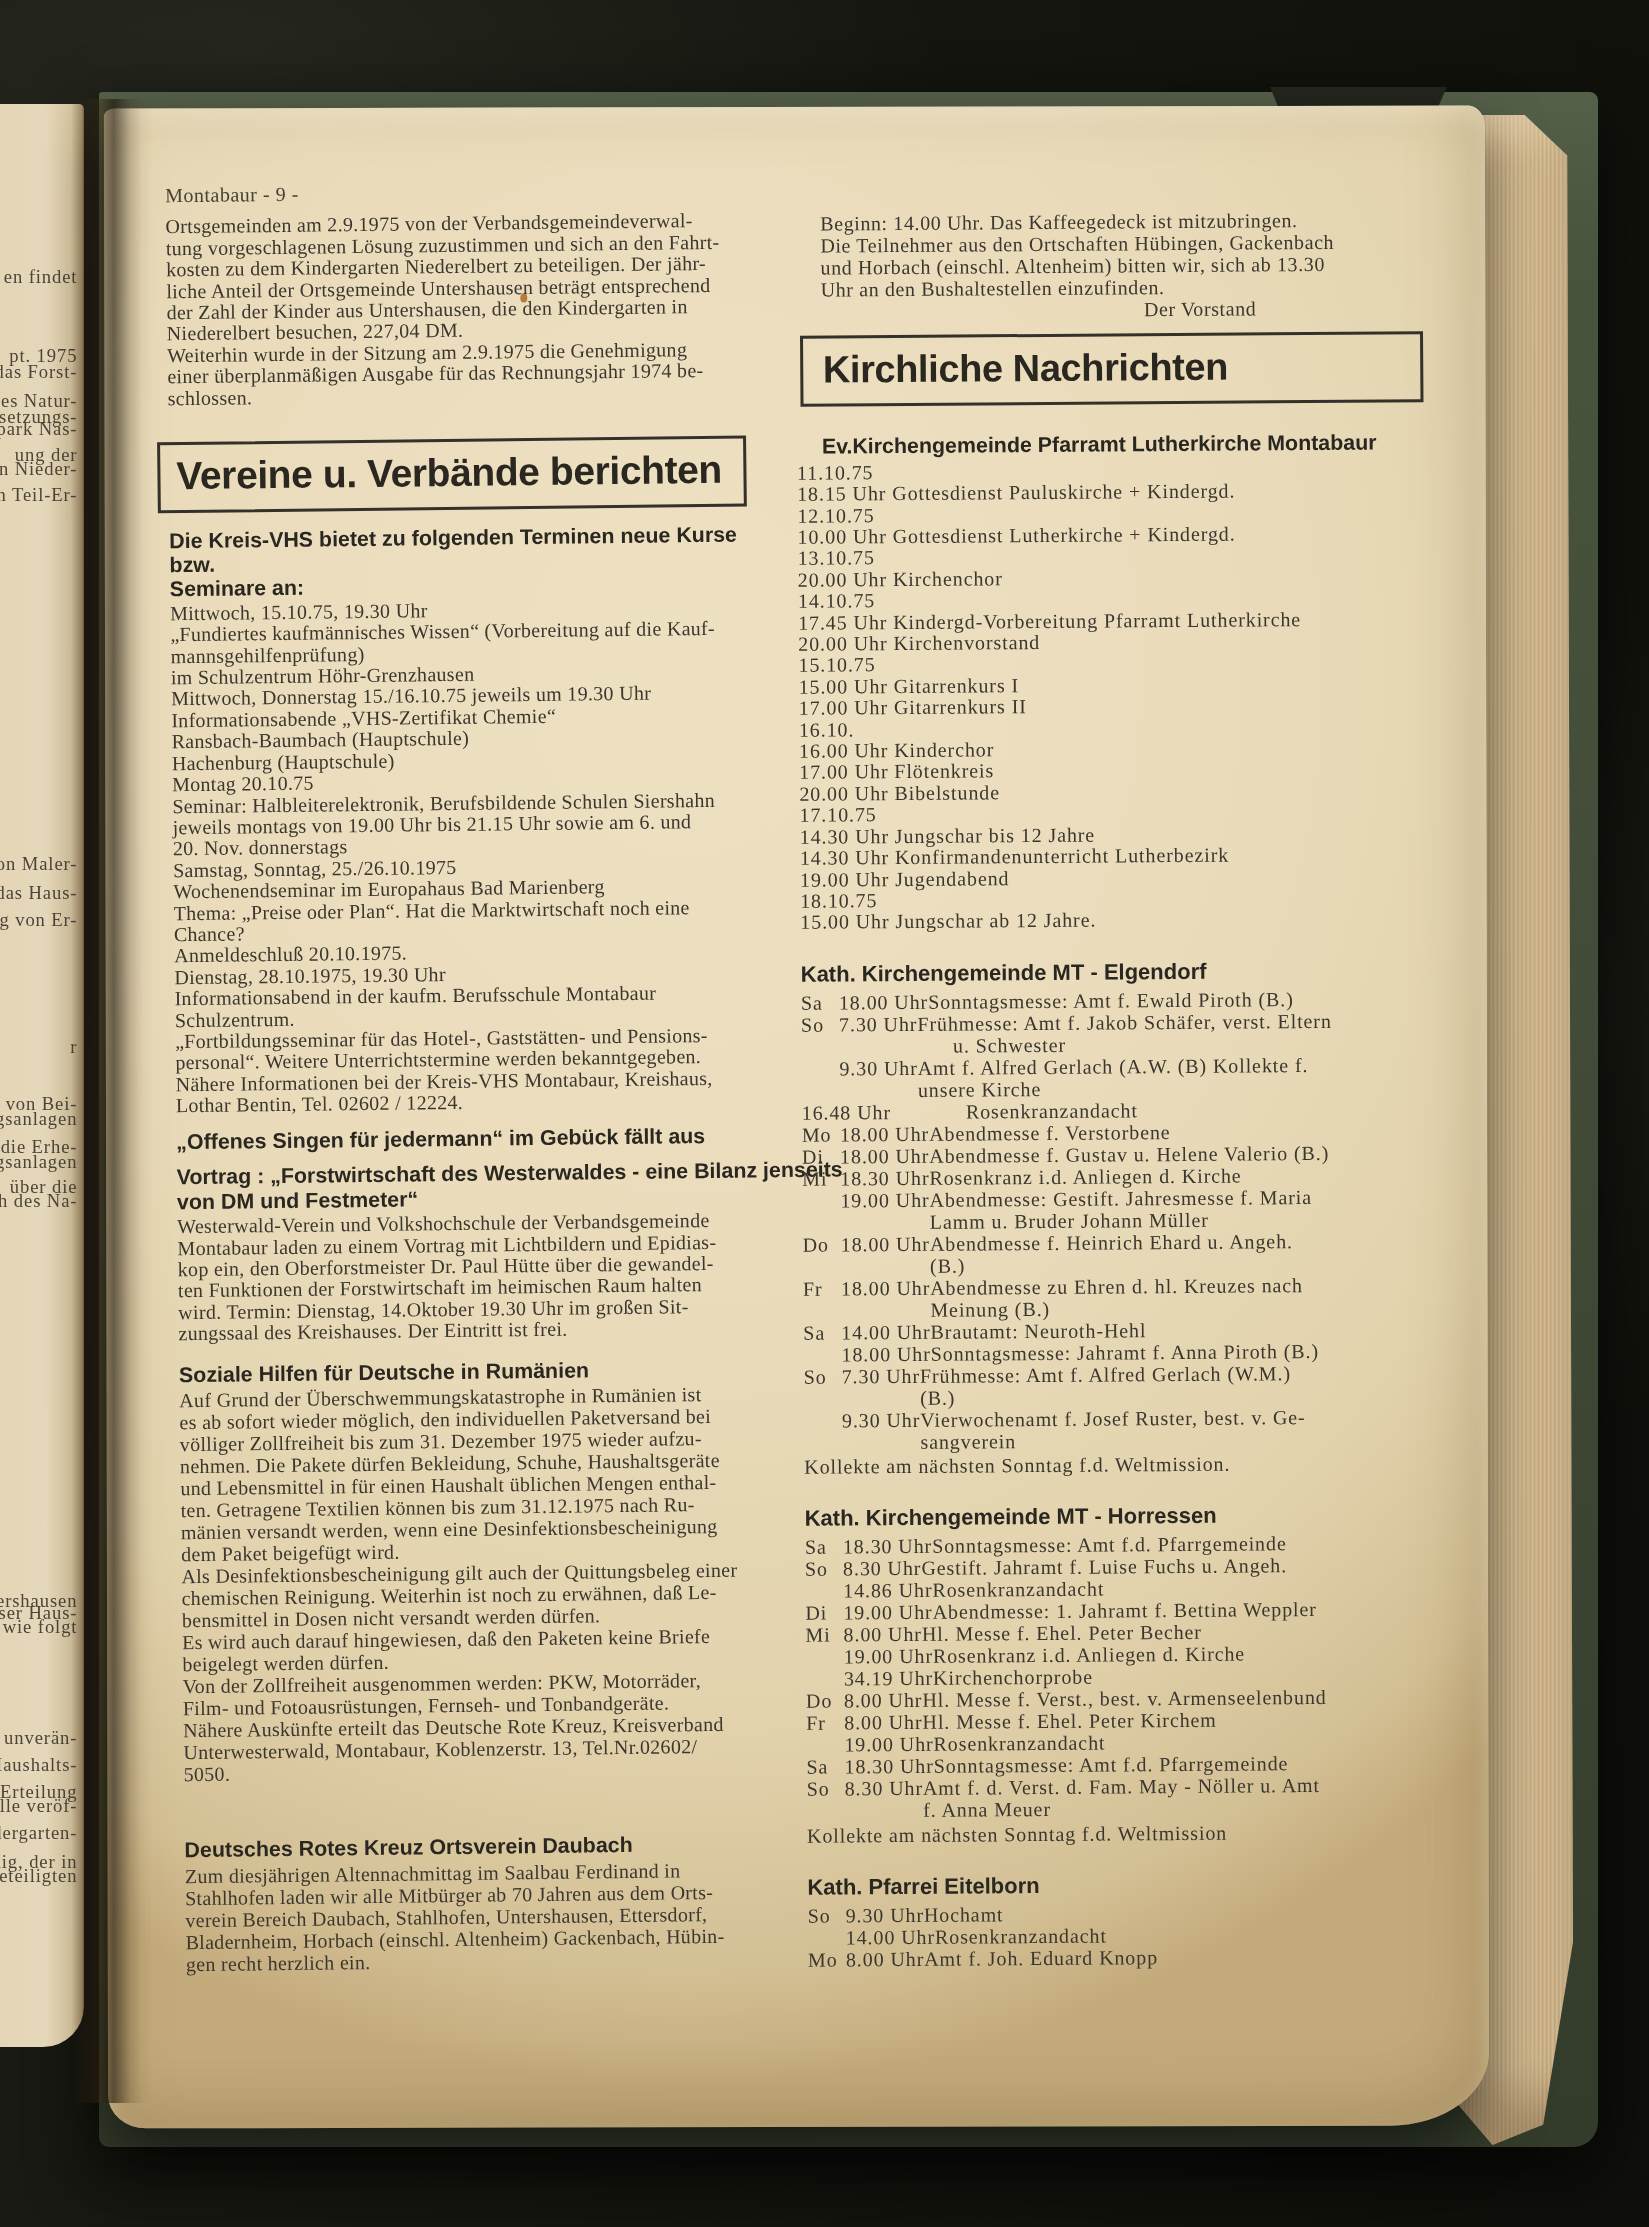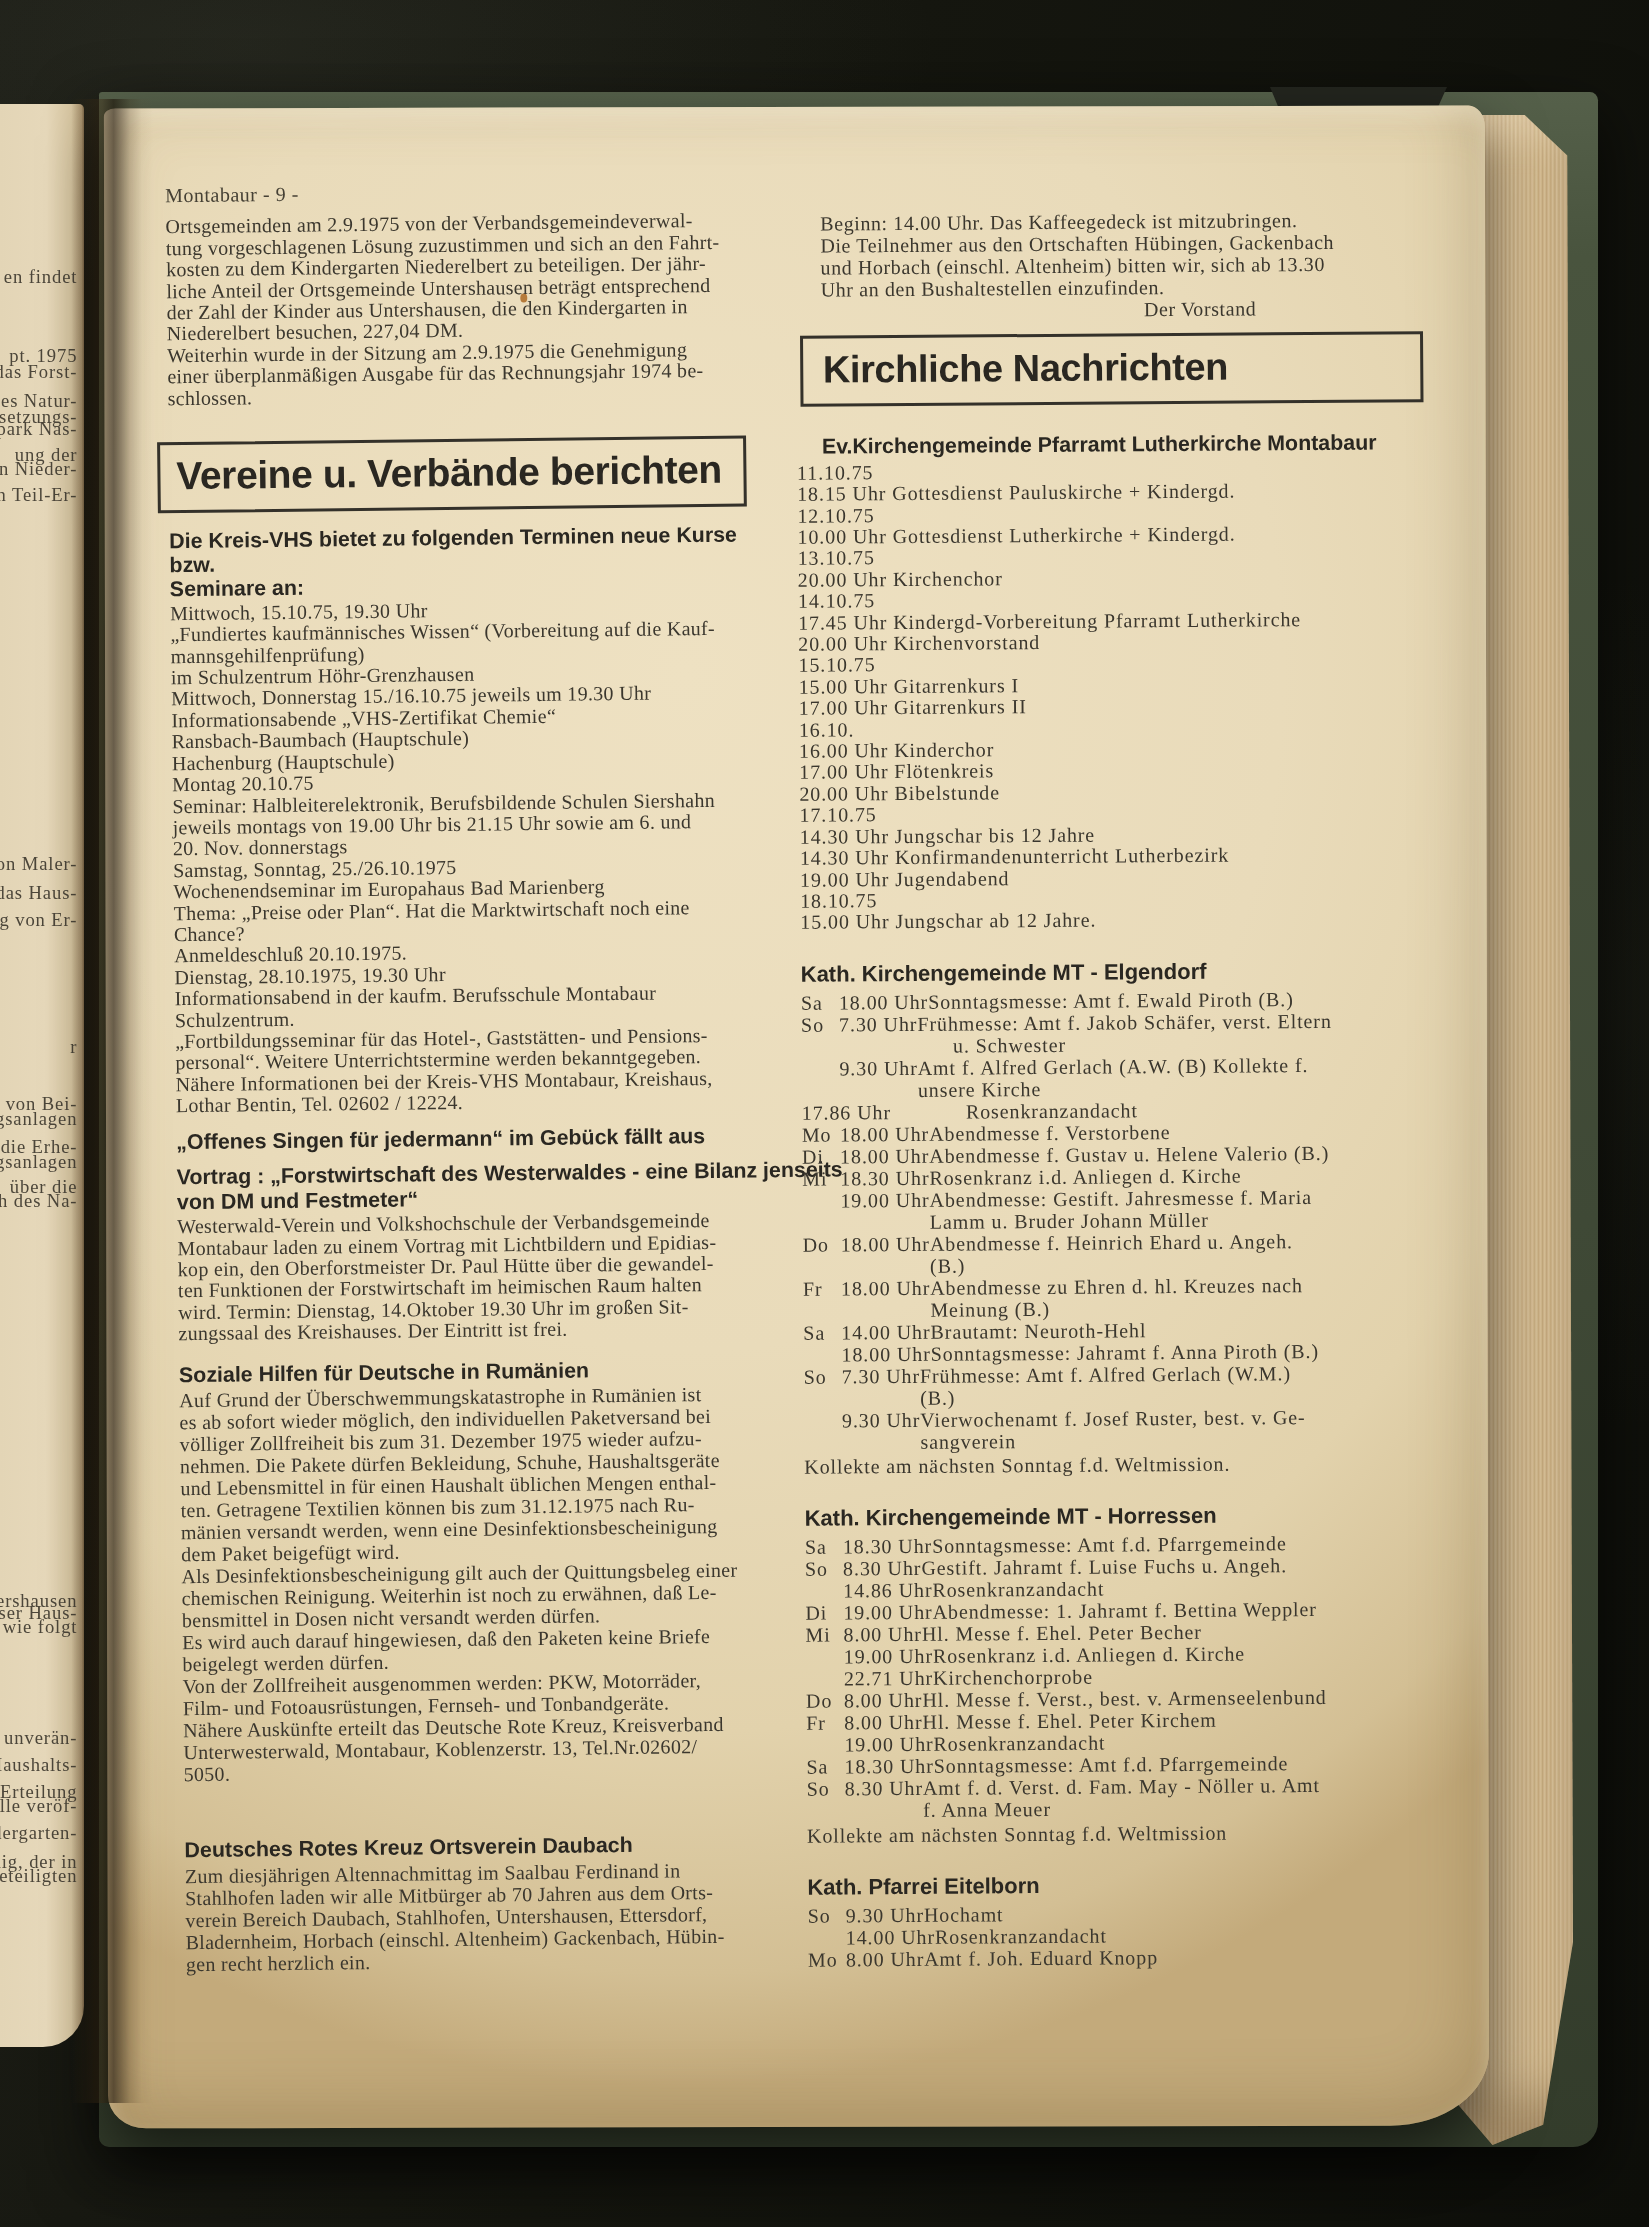--- a/index.html
+++ b/index.html
@@ -314,21 +314,21 @@
           </div>
 
           <div class="prow">
             <span class="pday"></span>
             <span class="ptime">9.30 Uhr</span>
             <span class="pdesc">Amt f. Alfred Gerlach (A.W. (B) Kollekte f.
 unsere Kirche</span>
           </div>
 
           <div class="prow">
-            <span class="pday">17.86 Uhr</span>
+            <span class="pday">16.48 Uhr</span>
             <span class="ptime"></span>
             <span class="pdesc">Rosenkranzandacht</span>
           </div>
 
           <div class="prow">
             <span class="pday">Mo</span>
             <span class="ptime">18.00 Uhr</span>
             <span class="pdesc">Abendmesse f. Verstorbene</span>
           </div>
 
@@ -427,21 +427,21 @@
           </div>
 
           <div class="prow">
             <span class="pday"></span>
             <span class="ptime">19.00 Uhr</span>
             <span class="pdesc">Rosenkranz i.d. Anliegen d. Kirche</span>
           </div>
 
           <div class="prow">
             <span class="pday"></span>
-            <span class="ptime">22.71 Uhr</span>
+            <span class="ptime">34.19 Uhr</span>
             <span class="pdesc">Kirchenchorprobe</span>
           </div>
 
           <div class="prow">
             <span class="pday">Do</span>
             <span class="ptime">8.00 Uhr</span>
             <span class="pdesc">Hl. Messe f. Verst., best. v. Armenseelenbund</span>
           </div>
 
           <div class="prow">

